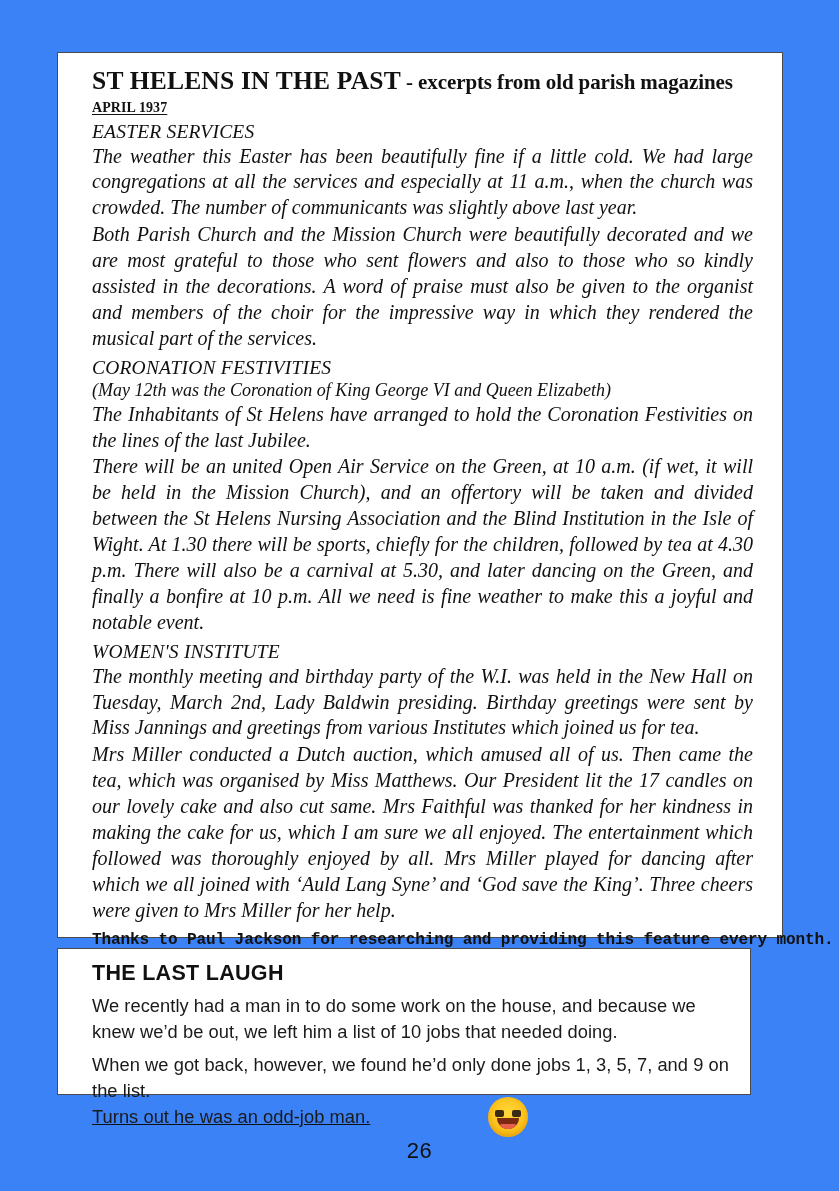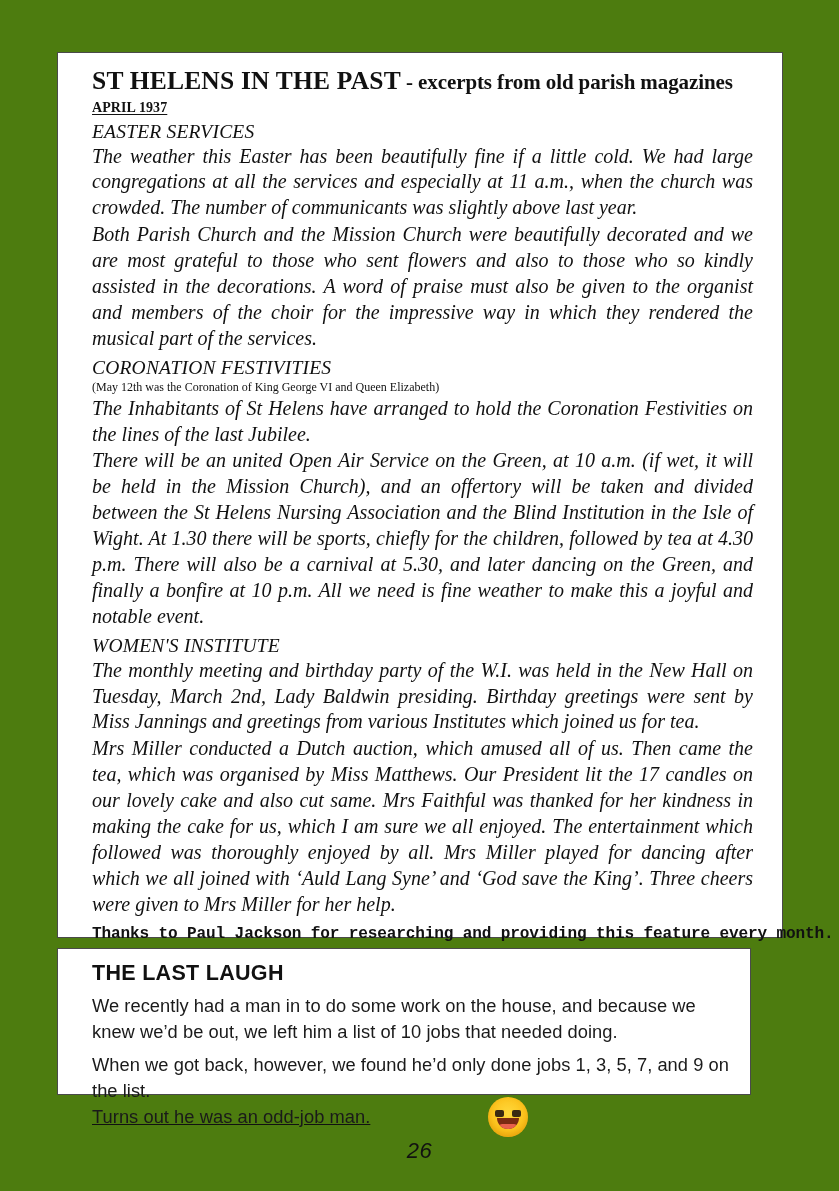--- a/index.html
+++ b/index.html
@@ -12,21 +12,21 @@
     height: 1191px;
     position: relative;
     font-family: "Liberation Serif", serif;
     color: #111111;
     overflow: hidden;
   }
 
   .page {
     position: absolute;
     inset: 0;
-    background: #4d7c0f;
+    background: #3b82f6;
   }
 
   
   .article-box {
     position: absolute;
     left: 57px;
     top: 52px;
     width: 726px;
     height: 886px;
     box-sizing: border-box;
@@ -66,21 +66,22 @@
 
   .section-head {
     font-family: "Liberation Serif", serif;
     font-style: italic;
     font-size: 19.5px;
     letter-spacing: 0.2px;
     margin: 5px 0 1px 0;
   }
   .section-sub {
     font-family: "Liberation Serif", serif;
-    font-size: 12px;
+    font-style: italic;
+    font-size: 18px;
     letter-spacing: 0px;
     margin: 0 0 1px 0;
   }
 
   .body-para {
     font-family: "Liberation Serif", serif;
     font-size: 20px;
     line-height: 1.295;
     text-align: justify;
     text-justify: inter-word;
@@ -188,21 +189,20 @@
     position: absolute;
     left: 0;
     right: 0;
     top: 1138px;
     text-align: center;
     font-family: "Liberation Sans", sans-serif;
     font-weight: normal;
     font-size: 22px;
     color: #111111;
     letter-spacing: 0.5px;
-    font-style: italic;
   }
 </style>
 </head>
 <body>
 
 <div class="page">
 
   <div class="article-box">
 
     <div class="masthead">

